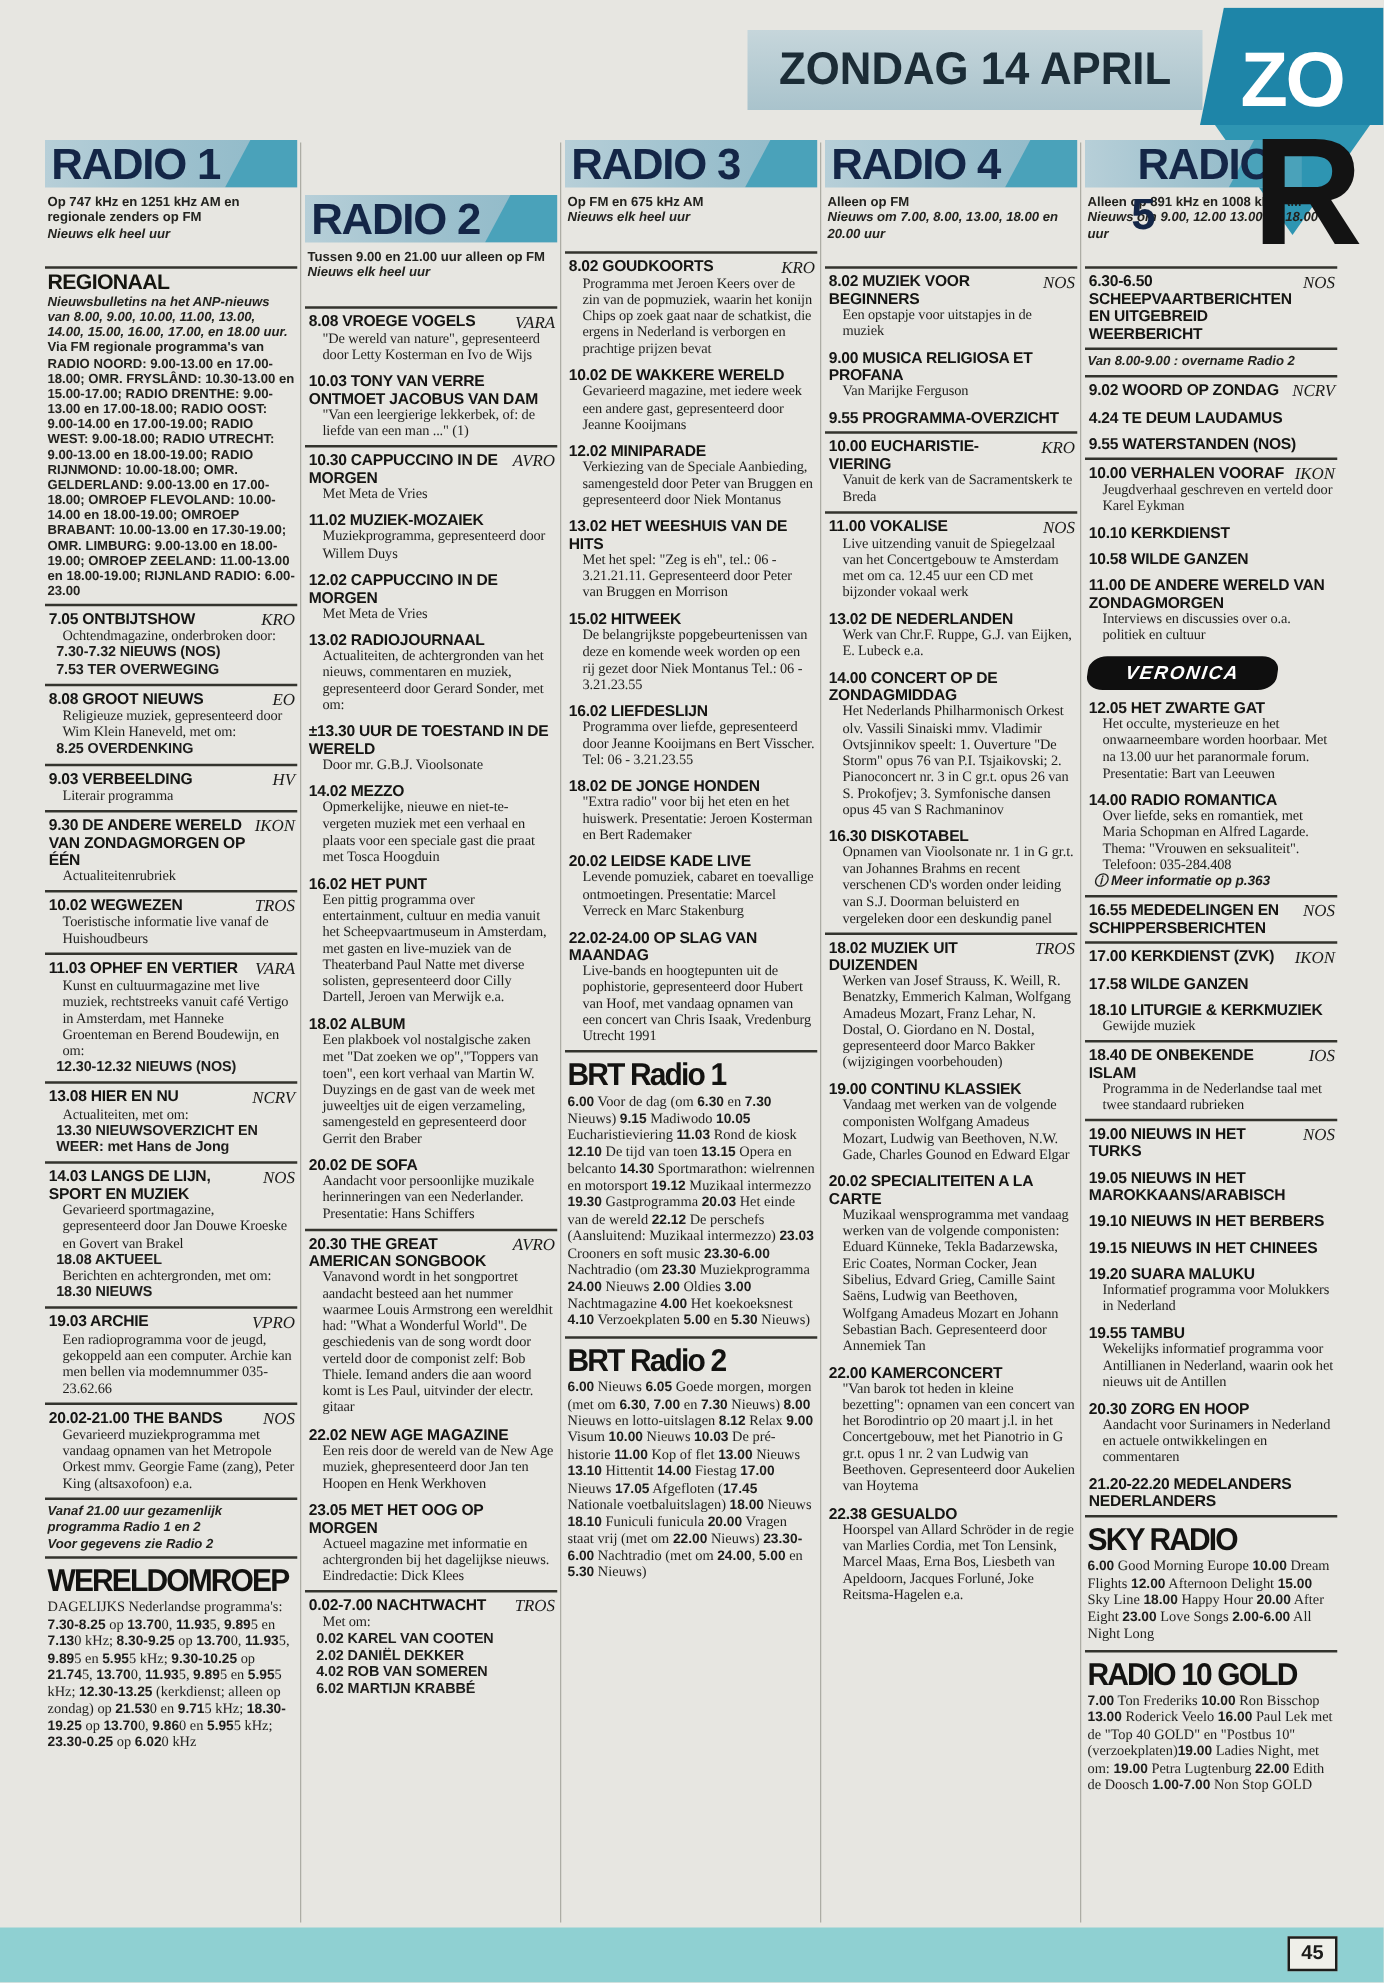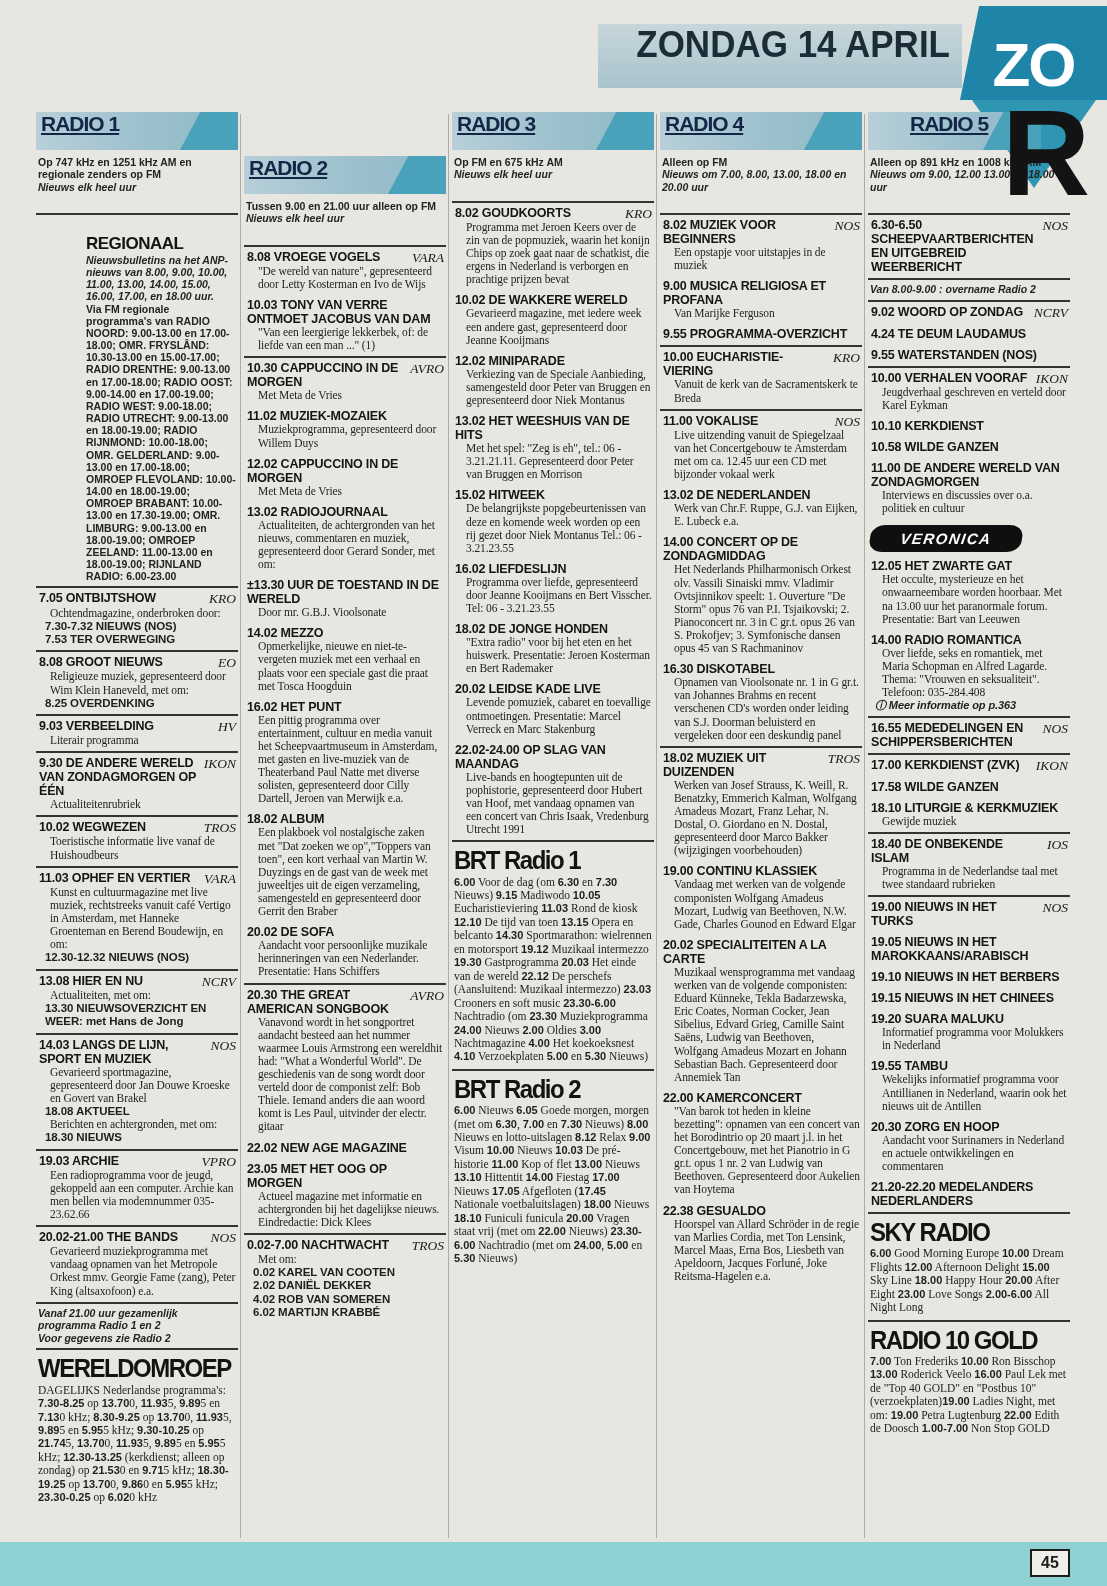--- a/index.html
+++ b/index.html
@@ -4,58 +4,58 @@
 <style>
   html,body{margin:0;padding:0;}
   body{
     position:relative;width:1107px;height:1586px;overflow:hidden;
     background:#e7e6e1;
     font-family:"Liberation Sans",sans-serif;color:#1c1c1a;
   }
   
   .top-banner{position:absolute;left:598px;top:24px;width:364px;height:64px;
     background:linear-gradient(180deg,#c6d6db,#a9c3cc);
-    display:flex;align-items:flex-start;justify-content:flex-end;padding-right:12px;box-sizing:border-box;}
+    display:flex;align-items:center;justify-content:flex-end;padding-right:25px;box-sizing:border-box;}
   .top-banner .txt{font-size:35px;font-weight:bold;color:#1b2c36;letter-spacing:0px;transform:scaleY(1.05);}
   .day-badge{position:absolute;left:960px;top:6px;width:147px;height:94px;background:#1e85a8;
     clip-path:polygon(13% 0,100% 0,100% 100%,0 100%);
     display:flex;align-items:flex-end;justify-content:center;}
   .day-badge .txt{font-size:62px;font-weight:bold;color:#ffffff;letter-spacing:-2px;}
   .badge-tri{position:absolute;left:972px;top:100px;width:0;height:0;
     border-left:62px solid transparent;border-right:62px solid transparent;border-top:88px solid #2e95b2;}
   .big-letter{position:absolute;left:1002px;top:92px;font-size:122px;font-weight:bold;
     color:#131313;line-height:1;z-index:3;letter-spacing:-4px;}
   
   .bottom-band{position:absolute;left:0;top:1542px;width:1107px;height:44px;background:#8fd0d2;}
   .pagenum{position:absolute;left:1030px;top:1549px;min-width:30px;height:24px;background:#efefe9;
     border:2px solid #1d1d1b;font-weight:bold;font-size:16px;text-align:center;line-height:24px;padding:0 3px;z-index:4;}
   
   #columns{position:absolute;left:0;top:0;width:1107px;height:1586px;}
   .col{position:absolute;top:112px;width:202px;height:1428px;overflow:hidden;}
   .vline{position:absolute;top:114px;width:1px;height:1424px;background:#94948c;opacity:.7;}
   .station-header{position:relative;height:38px;background:linear-gradient(90deg,#b7cfd8,#9cc0cd 55%,#8db9c8);margin-bottom:5px;}
   .station-header .tri{position:absolute;right:0;top:0;width:58px;height:100%;background:#4aa2ba;
     clip-path:polygon(35% 0,100% 0,100% 100%,0 100%);}
-  .station-header .txt{position:relative;font-size:21px;font-weight:bold;color:#142647;
-    letter-spacing:-1px;padding:3px 0 0 5px;transform:scaleY(1.08);transform-origin:top left;z-index:2;text-decoration:underline;}
+  .station-header .txt{position:relative;font-size:35px;font-weight:bold;color:#142647;
+    letter-spacing:-1px;padding:3px 0 0 5px;transform:scaleY(1.08);transform-origin:top left;z-index:2;}
   .col:nth-of-type(5) .station-header{width:136px;padding-left:37px;}
   .freq{font-size:10.5px;font-weight:bold;line-height:1.18;color:#23231f;
     border-bottom:2px solid #34342e;padding:1px 2px 20px 2px;}
   .freq .it{font-style:italic;}
   .prog{padding:3px 2px 4px 3px;}
   .prog.rule,.note.rule,.section.rule{border-top:2px solid #34342e;}
   .phead{display:flex;align-items:flex-start;font-weight:bold;font-size:12.5px;line-height:1.12;color:#151513;}
   .ptitle{flex:1;letter-spacing:-0.2px;}
   .bc{font-family:"Liberation Serif",serif;font-style:italic;font-weight:normal;font-size:13.5px;margin-left:4px;white-space:nowrap;color:#1a1a18;}
   .desc{font-family:"Liberation Serif",serif;font-size:11.5px;line-height:1.14;color:#1e1e1c;padding-left:11px;letter-spacing:-0.1px;}
   .desc.sub{font-family:"Liberation Sans",sans-serif;font-weight:bold;font-size:11.5px;padding-left:6px;line-height:1.16;}
   .desc.info-line{font-family:"Liberation Sans",sans-serif;font-weight:bold;font-style:italic;font-size:11px;padding-left:4px;}
   .note{font-size:10.5px;font-weight:bold;font-style:italic;line-height:1.2;color:#23231f;
     padding:3px 2px 4px 2px;white-space:pre-line;}
-  .regional{padding:20px 2px 4px 2px;margin-left:48px;}
+  .regional{padding:2px 2px 4px 2px;}
   .reg-title{font-size:17px;font-weight:bold;letter-spacing:-0.5px;color:#15150f;line-height:1.1;}
   .reg-intro{font-size:10.5px;font-weight:bold;font-style:italic;line-height:1.16;color:#23231f;}
   .reg-text{font-size:10.5px;font-weight:bold;line-height:1.16;color:#23231f;}
   .section{padding:3px 2px 5px 2px;}
   .sec-title{font-size:24px;font-weight:bold;letter-spacing:-1.5px;line-height:1.05;color:#131311;
     padding:2px 0 3px 0;transform:scaleY(1.05);transform-origin:top left;}
   .sec-text{font-family:"Liberation Serif",serif;font-size:11.5px;line-height:1.17;color:#1e1e1c;}
   .sec-text b{font-family:"Liberation Sans",sans-serif;font-weight:bold;font-size:11px;}
   .vlogo{margin:6px 2px 4px 2px;width:152px;height:27px;background:#0f0f0f;border-radius:14px/11px;
     transform:skewX(-8deg);color:#fff;font-weight:bold;font-style:italic;text-align:center;
@@ -248,20 +248,21 @@
         <div class="phead">
           <span class="ptitle">20.30 THE GREAT AMERICAN SONGBOOK</span>
           <span class="bc">AVRO</span>
         </div>
         <div class="desc">Vanavond wordt in het songportret aandacht besteed aan het nummer waarmee Louis Armstrong een wereldhit had: "What a Wonderful World". De geschiedenis van de song wordt door verteld door de componist zelf: Bob Thiele. Iemand anders die aan woord komt is Les Paul, uitvinder der electr. gitaar</div>
       </div>
       <div class="prog">
         <div class="phead">
           <span class="ptitle">22.02 NEW AGE MAGAZINE</span>
         </div>
+        <div class="desc">Een reis door de wereld van de New Age muziek, ghepresenteerd door Jan ten Hoopen en Henk Werkhoven</div>
       </div>
       <div class="prog">
         <div class="phead">
           <span class="ptitle">23.05 MET HET OOG OP MORGEN</span>
         </div>
         <div class="desc">Actueel magazine met informatie en achtergronden bij het dagelijkse nieuws. Eindredactie: Dick Klees</div>
       </div>
       <div class="prog rule">
         <div class="phead">
           <span class="ptitle">0.02-7.00 NACHTWACHT</span>

